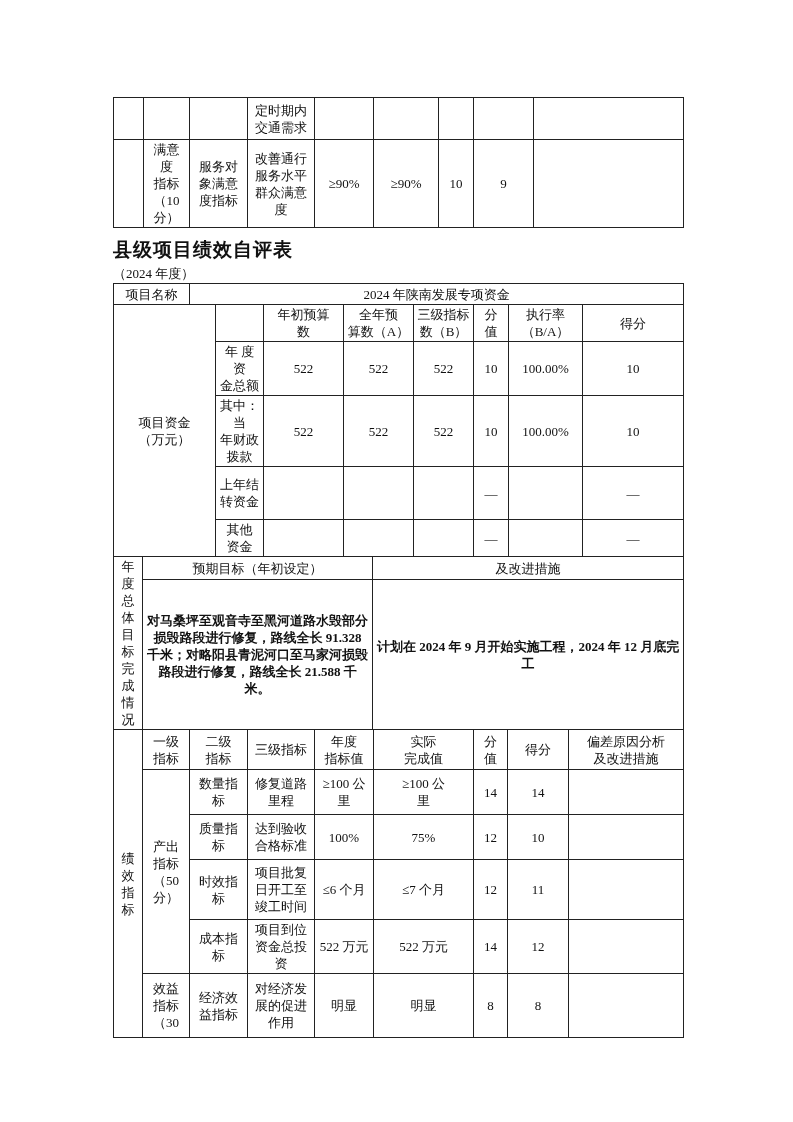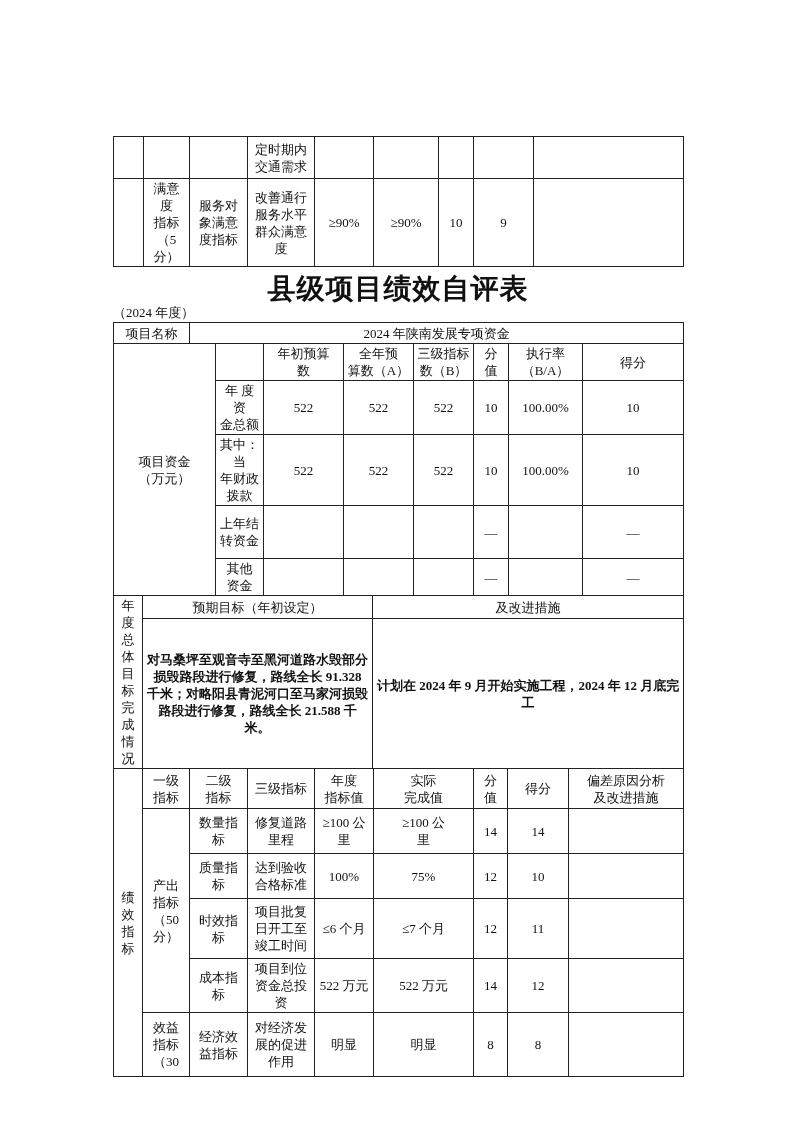--- a/index.html
+++ b/index.html
@@ -1,25 +1,25 @@
 <!DOCTYPE html>
 <html><head>
 <meta charset="utf-8">
 <style>
   html,body{margin:0;padding:0;background:#ffffff;}
   .page{position:relative;width:793px;height:1122px;background:#ffffff;
         font-family:"Liberation Serif","DejaVu Serif",serif;color:#111;}
-  .sheet{position:absolute;left:113px;top:97px;width:570px;margin-top:39px;}
+  .sheet{position:absolute;left:113px;top:97px;width:570px;}
   table.grid{border-collapse:collapse;table-layout:fixed;width:570px;}
   table.grid td{border:1px solid #222;font-size:13px;line-height:17px;
                 text-align:center;vertical-align:middle;padding:1px 3px;
                 white-space:pre-line;overflow:hidden;word-break:break-all;}
   .mt{margin-top:-1px;}
-  .doc-title{text-align:center;font-family:"Liberation Sans","DejaVu Sans",sans-serif;
-             font-weight:700;font-size:28px;letter-spacing:1px;height:33px;line-height:35px;margin-top:4px;}
+  .doc-title{font-family:"Liberation Sans","DejaVu Sans",sans-serif;
+             font-weight:700;font-size:19px;letter-spacing:1px;height:33px;line-height:35px;margin-top:4px;}
   .doc-subtitle{text-align:left;font-size:13px;height:17px;line-height:17px;margin-bottom:1px;}
   td.ta-l{text-align:left;}
   td.goal-side{line-height:16px;padding:0 1px;}
   td.perf-side{line-height:24px;padding:0 1px;}
   td.goal-exp{padding:0 8px;font-weight:bold;}
   td.goal-act{padding:0 14px;font-weight:bold;}
 </style>
 </head>
 <body>
 
@@ -49,21 +49,21 @@
         <td></td>
         <td></td>
         <td></td>
         <td></td>
       </tr>
       <tr style="height:84px">
         <td></td>
         <td>满意
 度
 指标
-（5
+（10
 分）</td>
         <td>服务对
 象满意
 度指标</td>
         <td>改善通行
 服务水平
 群众满意
 度</td>
         <td>≥90%</td>
         <td>≥90%</td>

